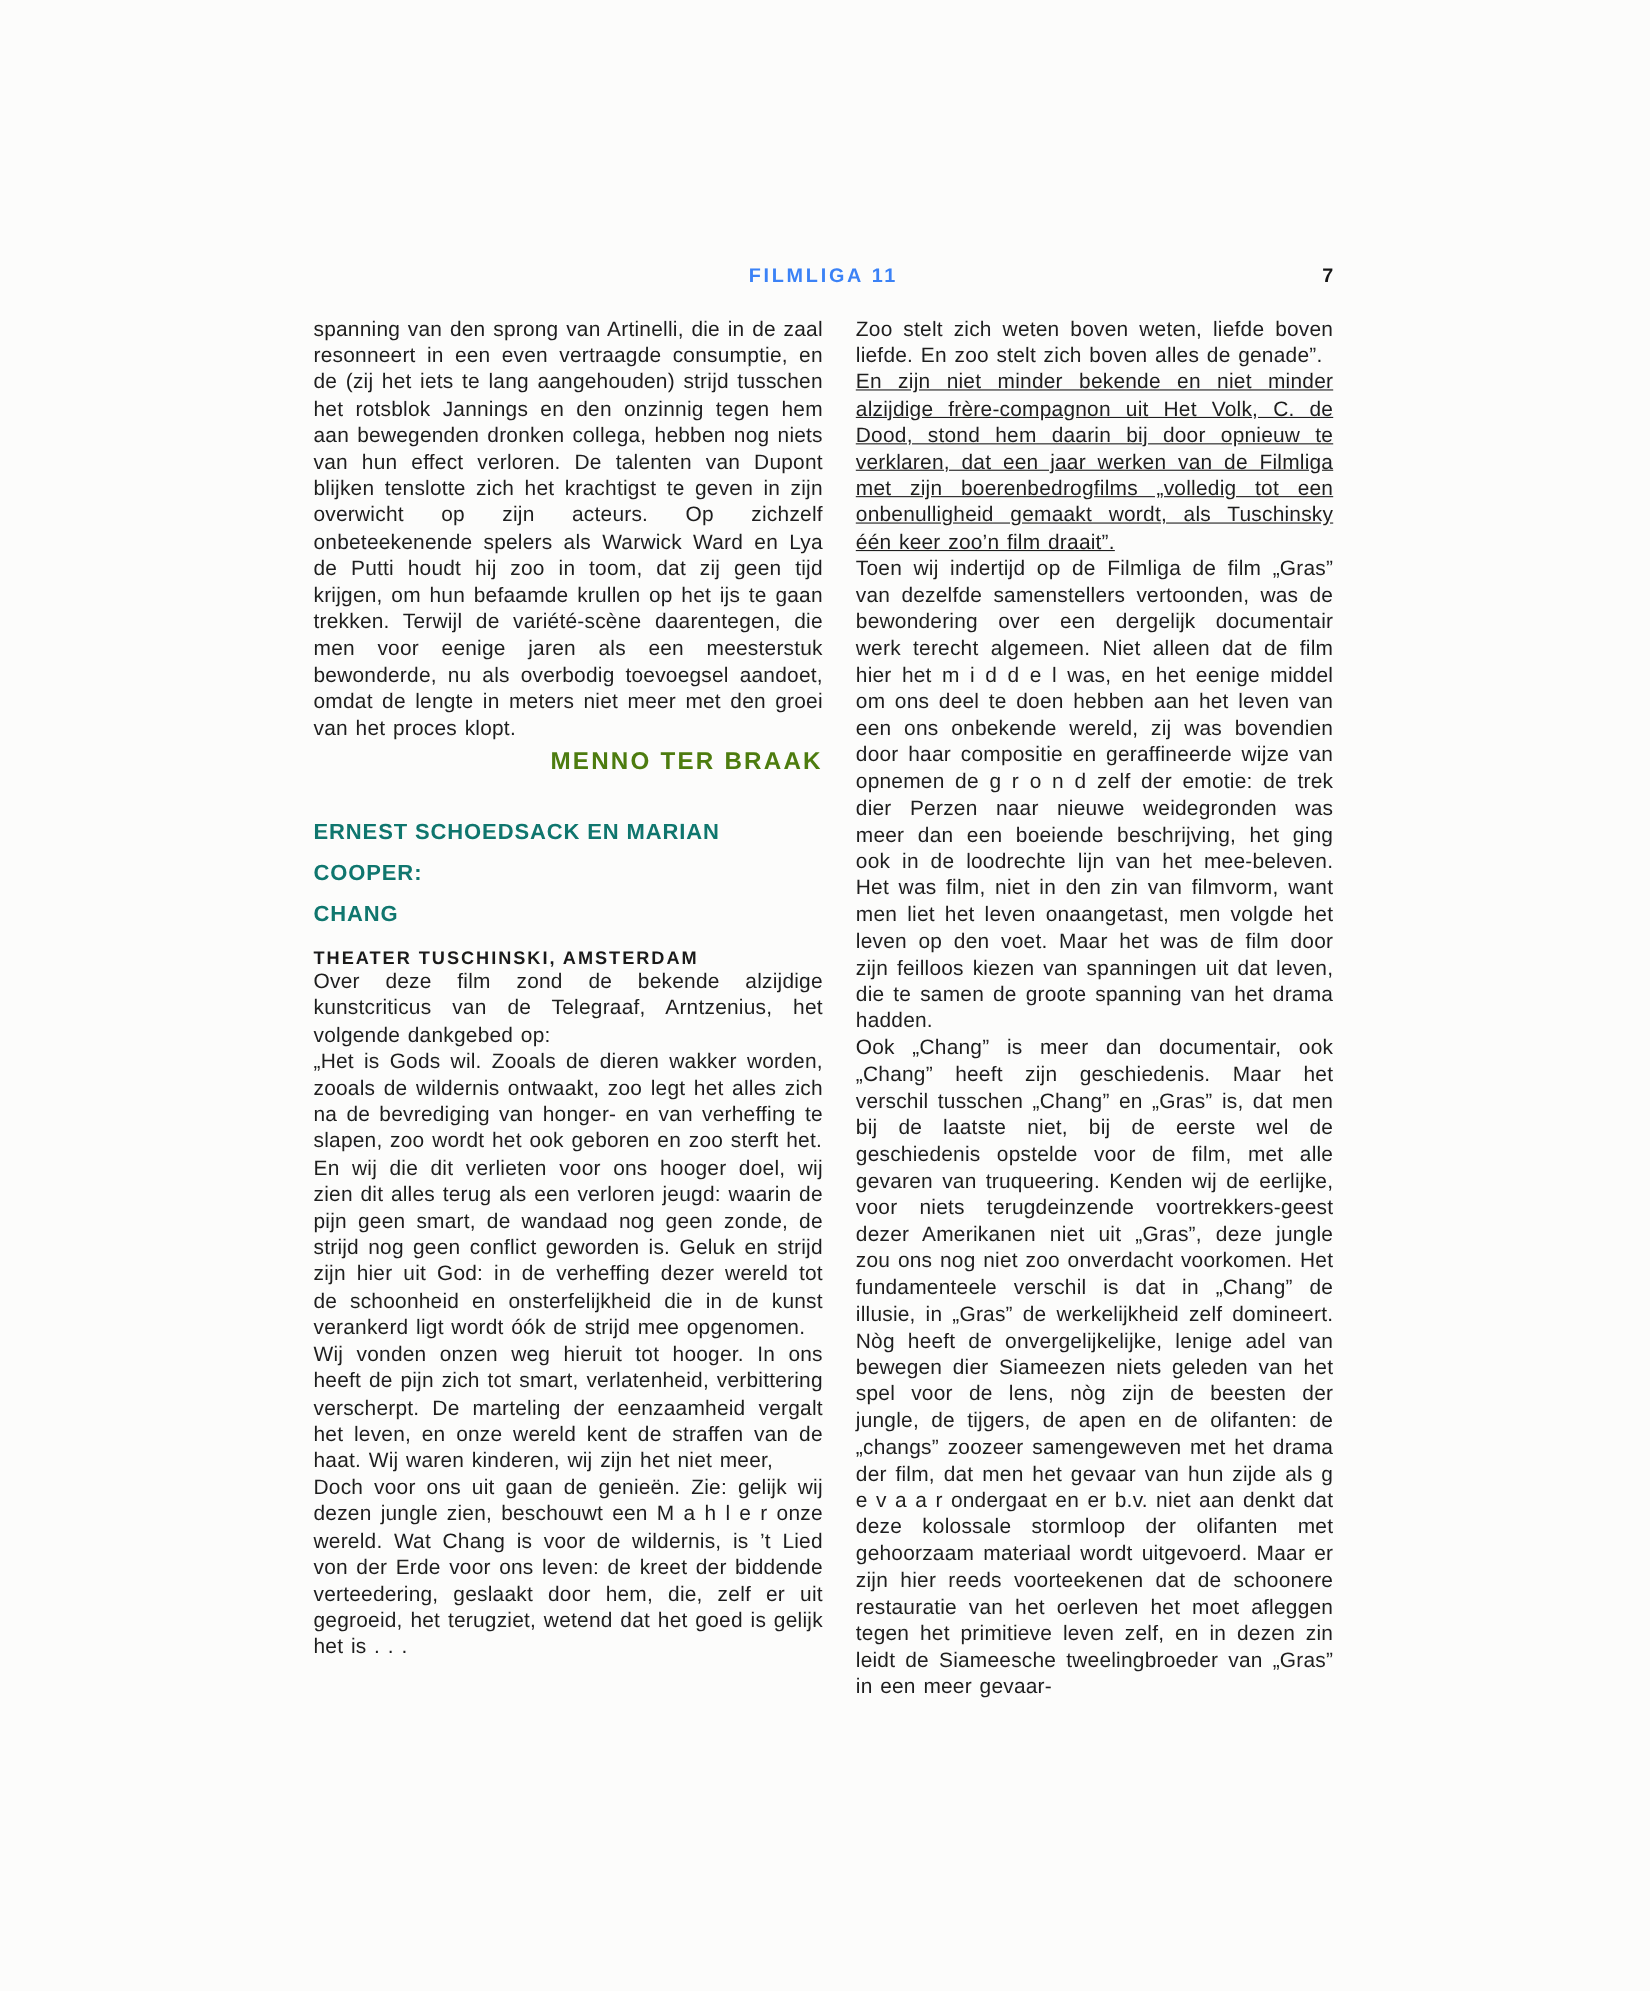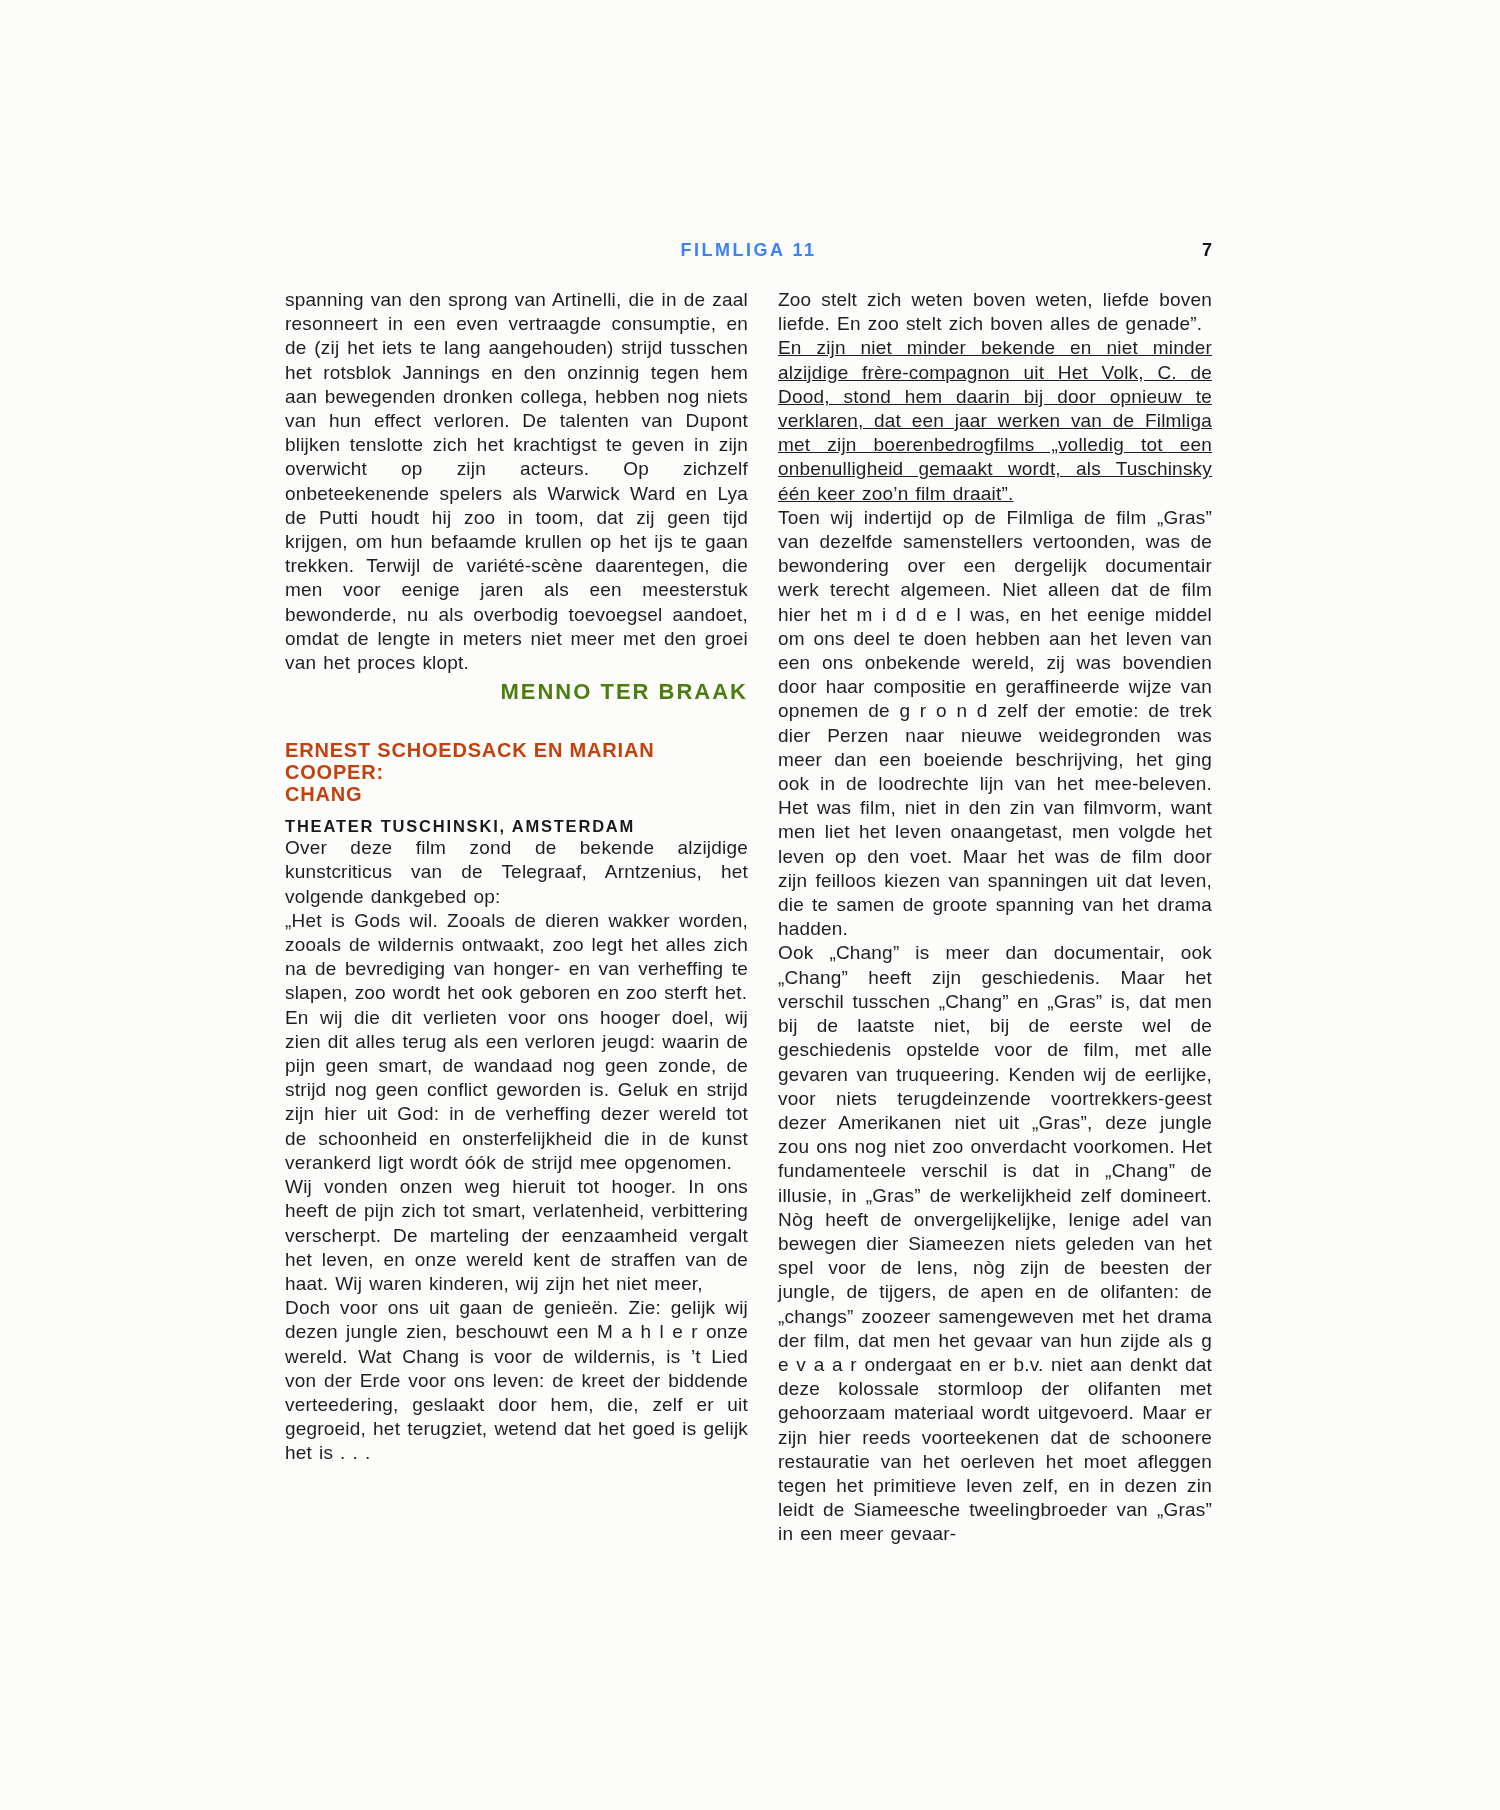--- a/index.html
+++ b/index.html
@@ -61,23 +61,23 @@
     text-align: right;
     font-weight: bold;
     font-size: 22px;
     letter-spacing: 2px;
     color: #4d7c0f;
   }
   .article-heading {
     margin: 34px 0 0 0;
     font-weight: bold;
     font-size: 20px;
-    line-height: 22px;
+    line-height: 37px;
     letter-spacing: 0.8px;
-    color: #c2410c;
+    color: #0f766e;
   }
   .article-subheading {
     margin: 12px 0 0 0;
     font-weight: bold;
     font-size: 16.5px;
     letter-spacing: 1.8px;
     color: #1a1a1a;
   }
   .intro-gap { margin-top: 18px; }
   .quote-gap { margin-top: 22px; }

